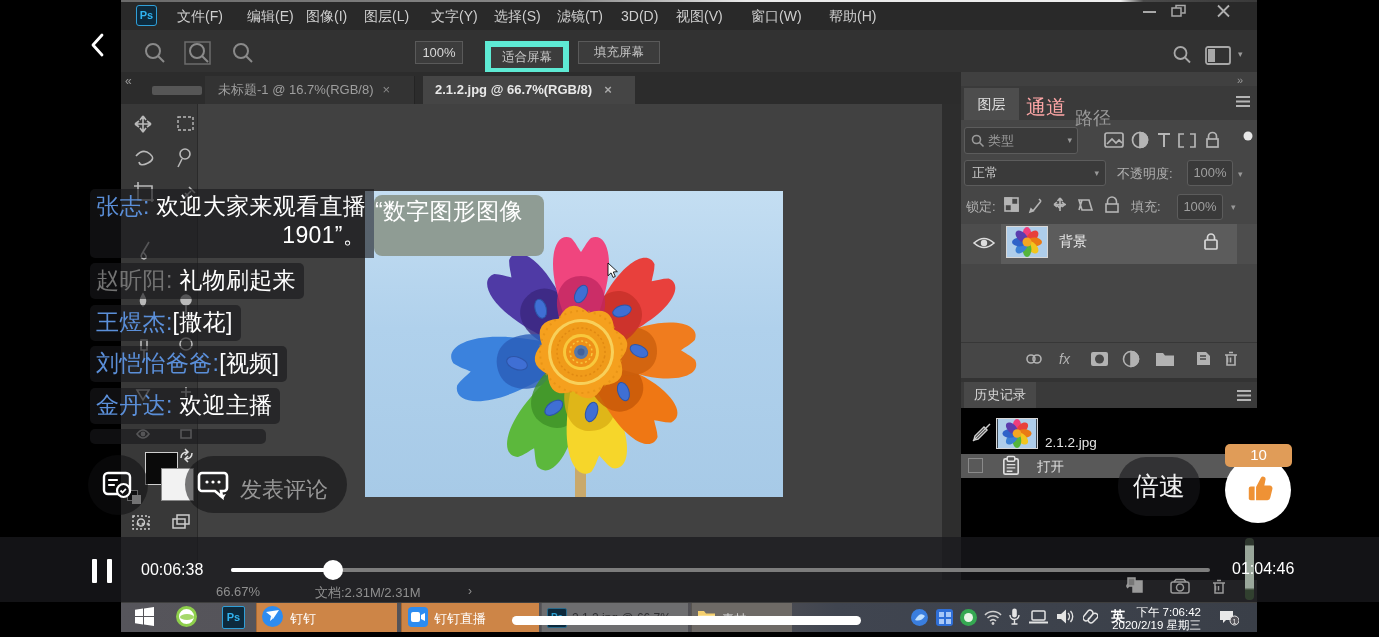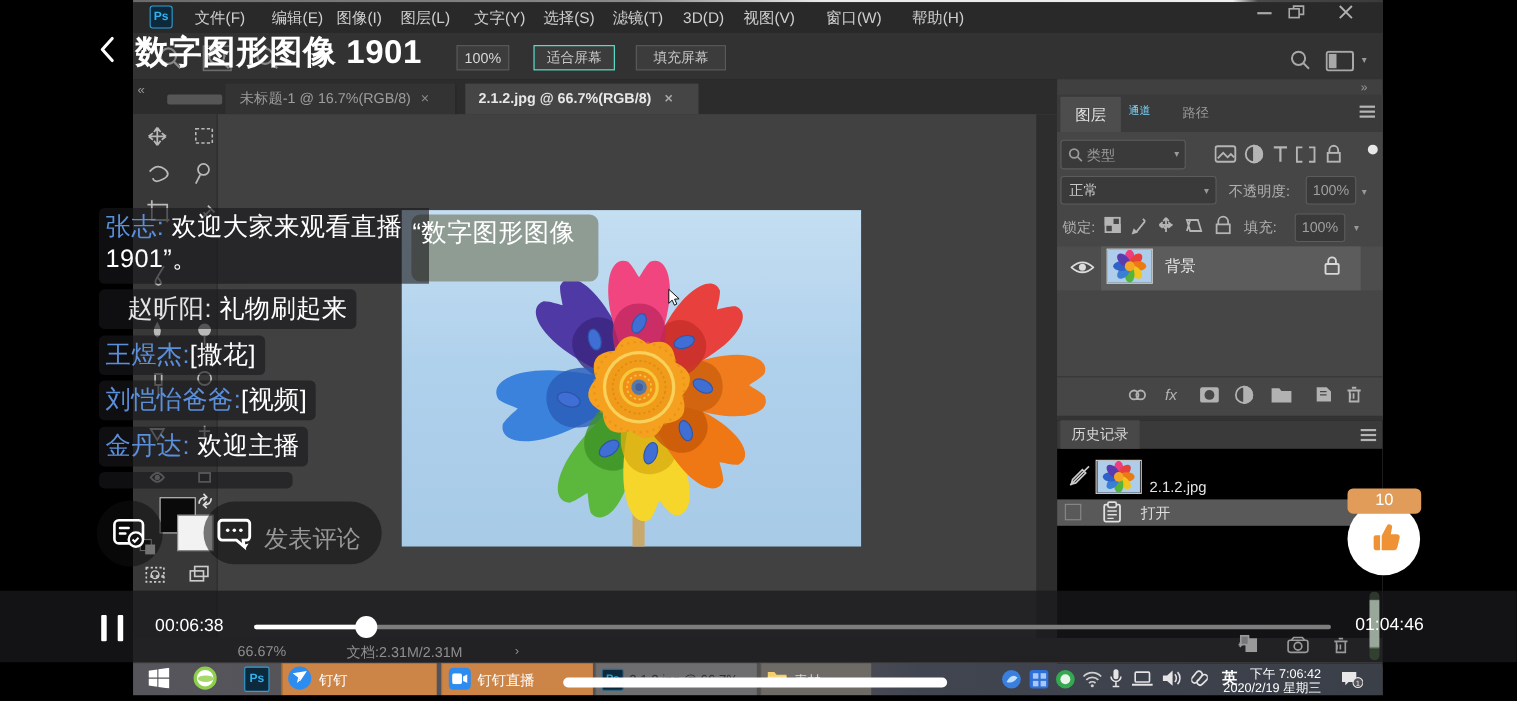--- a/index.html
+++ b/index.html
@@ -49,21 +49,21 @@
             <path d="M17,16 L23,22"></path>
           <circle cx="56" cy="11" r="7"></circle>
             <path d="M61,16 L67,22"></path>
           <circle cx="100" cy="11" r="7"></circle>
             <path d="M105,16 L111,22"></path>
         </g>
         <rect x="44" y="2" width="25" height="22" fill="none" stroke="#777" stroke-width="1.5"></rect>
       </svg>
     </div>
     <div class="abs" style="left:294px;top:41px;width:46px;height:21px;background:#3c3c3c;border:1px solid #5a5a5a;color:#d8d8d8;font-size:13px;text-align:center;line-height:21px;">100%</div>
-    <div class="abs" style="left:364px;top:41px;width:72px;height:21px;background:#3c3c3c;border:1px solid #5eead4;color:#c8c8c8;font-size:12.5px;text-align:center;line-height:21px;">适合屏幕</div>
+    <div class="abs" style="left:364px;top:41px;width:72px;height:21px;background:#3c3c3c;border:6px solid #5eead4;color:#c8c8c8;font-size:12.5px;text-align:center;line-height:21px;">适合屏幕</div>
     <div class="abs" style="left:457px;top:41px;width:80px;height:21px;background:#3c3c3c;border:1px solid #5a5a5a;color:#c8c8c8;font-size:12.5px;text-align:center;line-height:21px;">填充屏幕</div>
     <svg class="abs" style="left:1051px;top:45px;" width="20" height="20" viewBox="0 0 20 20">
         <circle cx="8.5" cy="8" r="6" stroke="#a8a8a8" fill="none" stroke-width="1.8"></circle>
         <path d="M13,12.5 L18,17.5" stroke="#a8a8a8" stroke-width="1.8"></path>
       </svg>
     <svg class="abs" style="left:1084px;top:46px;" width="26" height="19" viewBox="0 0 26 19">
         <rect x="1" y="1" width="24" height="17" rx="2" stroke="#a8a8a8" fill="none" stroke-width="1.8"></rect>
         <rect x="3" y="3" width="7" height="13" fill="#a8a8a8"></rect>
       </svg>
     <div class="abs" style="left:1117px;top:49px;color:#9a9a9a;font-size:9px;">▾</div>
@@ -218,22 +218,22 @@
     </div>
 
     <div class="abs" style="left:253px;top:195px;width:170px;height:61px;background:#8f9c94;border-radius:8px;"></div>
 
     <div class="abs" style="left:840px;top:72px;width:296px;height:508px;background:#404040;"></div>
     <div class="abs" style="left:1116px;top:74px;color:#9a9a9a;font-size:11px;">»</div>
     <div id="panels" class="abs" style="left:840px;top:86px;width:296px;height:520px;">
         <div class="abs" style="left:0;top:0;width:338px;height:292px;background:#464646;">
           <div class="abs" style="left:0;top:0;width:296px;height:34px;background:#3a3a3a;"></div>
           <div class="abs" style="left:3px;top:2px;width:55px;height:32px;background:#4d4d4d;color:#e2e2e2;font-size:14px;text-align:center;line-height:32px;">图层</div>
-          <div class="abs" style="left:65px;top:8px;color:#7dd3fc;font-size:10px;">通道</div>
-          <div class="abs" style="left:114px;top:8px;color:#9a9a9a;font-size:12px;">路径</div>
+          <div class="abs" style="left:65px;top:8px;color:#fca5a5;font-size:20px;">通道</div>
+          <div class="abs" style="left:114px;top:20px;color:#9a9a9a;font-size:18px;">路径</div>
           <div class="abs" style="left:275px;top:10px;width:14px;height:2px;background:#b5b5b5;box-shadow:0 4.5px 0 #b5b5b5,0 9px 0 #b5b5b5;"></div>
           <div class="abs" style="left:3px;top:41px;width:112px;height:25px;background:#3a3a3a;border:1px solid #5c5c5c;border-radius:3px;color:#9a9a9a;font-size:13px;line-height:25px;"><svg style="margin-left:6px;vertical-align:-3px;" width="14" height="14" viewBox="0 0 14 14">
               <circle cx="5.5" cy="5.5" r="4" stroke="#9a9a9a" fill="none" stroke-width="1.6"></circle>
               <path d="M8.5,8.5 L12.5,12.5" stroke="#9a9a9a" stroke-width="1.6"></path>
             </svg><span style="margin-left:3px;">类型</span><span style="float:right;margin-right:5px;font-size:9px;">▾</span></div>
           <svg class="abs" style="left:143px;top:45px;" width="150" height="19" viewBox="0 0 150 19">
             <g stroke="#b5b5b5" fill="none" stroke-width="1.7">
               <rect x="1" y="2" width="18" height="14" rx="2"></rect>
               <path d="M3,13 l5,-5 4,4 3,-3 3,3"></path>
               <circle cx="36" cy="9" r="7.5"></circle>
@@ -429,26 +429,25 @@
   <div class="abs" style="left:107px;top:559px;width:4.5px;height:24px;background:#fff;border-radius:1px;"></div>
   <div class="abs" style="left:141px;top:561px;color:#fff;font-size:16px;">00:06:38</div>
   <div class="abs" style="left:231px;top:568px;width:979px;height:4px;background:#7d7d7d;border-radius:2px;"></div>
   <div class="abs" style="left:231px;top:568px;width:102px;height:4px;background:#fff;border-radius:2px;"></div>
   <div class="abs" style="left:323px;top:560px;width:20px;height:20px;background:#fff;border-radius:50%;"></div>
   <div class="abs" style="left:1232px;top:560px;color:#fff;font-size:16px;">01:04:46</div>
 
   <svg class="abs" style="left:88px;top:32px;" width="20" height="26" viewBox="0 0 20 26">
     <path d="M14,3 L5,13 L14,23" fill="none" stroke="#fff" stroke-width="2.8" stroke-linecap="round" stroke-linejoin="round"></path>
   </svg>
-  <div class="abs" style="left:123px;top:27px;color:#fff;font-size:30px;letter-spacing:0.5px;font-weight:bold;">数字图形图像 1901</div>
 
   <div id="chat">
-      <div style="position:absolute;background:rgba(25,25,28,0.62);border-radius:5px;color:#fff;font-size:23px;letter-spacing:0.3px;line-height:29px;padding:3px 24px 4px 6px;white-space:nowrap;left:90px;top:189px;width:270px;height:62px;border-radius:5px 0 0 5px;background:rgba(25,25,28,0.62);"><span style="color:#5b8fd9;">张志:</span> 欢迎大家来观看直播 <br>1901”。</div>
+      <div style="position:absolute;background:rgba(25,25,28,0.62);border-radius:5px;color:#fff;font-size:23px;letter-spacing:0.3px;line-height:29px;padding:3px 8px 4px 6px;white-space:nowrap;left:90px;top:189px;width:270px;height:62px;border-radius:5px 0 0 5px;background:rgba(25,25,28,0.62);text-align:right;"><span style="color:#5b8fd9;">张志:</span> 欢迎大家来观看直播 <br>1901”。</div>
       <div class="abs" style="left:375px;top:196px;color:#fff;font-size:23px;letter-spacing:0.3px;">“数字图形图像</div>
-      <div style="position:absolute;background:rgba(25,25,28,0.62);border-radius:5px;color:#fff;font-size:23px;letter-spacing:0.3px;line-height:29px;padding:3px 8px 4px 6px;white-space:nowrap;left:90px;top:263px;"><span style="color:#e5e5e5;margin-left:20px;">赵昕阳:</span> 礼物刷起来</div>
+      <div style="position:absolute;background:rgba(25,25,28,0.62);border-radius:5px;color:#fff;font-size:23px;letter-spacing:0.3px;line-height:29px;padding:3px 8px 4px 6px;white-space:nowrap;left:90px;top:263px;"><span style="color:#737373;">赵昕阳:</span> 礼物刷起来</div>
       <div style="position:absolute;background:rgba(25,25,28,0.62);border-radius:5px;color:#fff;font-size:23px;letter-spacing:0.3px;line-height:29px;padding:3px 8px 4px 6px;white-space:nowrap;left:90px;top:305px;"><span style="color:#5b8fd9;">王煜杰:</span>[撒花]</div>
       <div style="position:absolute;background:rgba(25,25,28,0.62);border-radius:5px;color:#fff;font-size:23px;letter-spacing:0.3px;line-height:29px;padding:3px 8px 4px 6px;white-space:nowrap;left:90px;top:346px;"><span style="color:#5b8fd9;">刘恺怡爸爸:</span>[视频]</div>
       <div style="position:absolute;background:rgba(25,25,28,0.62);border-radius:5px;color:#fff;font-size:23px;letter-spacing:0.3px;line-height:29px;padding:3px 8px 4px 6px;white-space:nowrap;left:90px;top:388px;"><span style="color:#5b8fd9;">金丹达:</span> 欢迎主播</div>
       <div style="position:absolute;background:rgba(25,25,28,0.62);border-radius:5px;color:#fff;font-size:23px;letter-spacing:0.3px;line-height:29px;padding:3px 8px 4px 6px;white-space:nowrap;left:90px;top:429px;width:162px;height:8px;"></div>
     </div>
 
   <div class="abs" style="left:88px;top:455px;width:60px;height:60px;border-radius:50%;background:rgba(14,14,16,0.55);"></div>
   <svg class="abs" style="left:102px;top:470px;" width="32" height="30" viewBox="0 0 32 30">
     <rect x="2" y="3" width="26" height="21" rx="4" fill="none" stroke="#fff" stroke-width="2.4"></rect>
     <path d="M7,10 L15,10 M7,15 L12,15" stroke="#fff" stroke-width="2.2" stroke-linecap="round"></path>
@@ -458,20 +457,21 @@
   <div class="abs" style="left:185px;top:456px;width:162px;height:57px;border-radius:29px;background:rgba(14,14,16,0.55);"></div>
   <svg class="abs" style="left:197px;top:470px;" width="34" height="32" viewBox="0 0 34 32">
     <path d="M5,3 h22 a3,3 0 0 1 3,3 v12 a3,3 0 0 1 -3,3 h-3 l1,6 -7,-6 h-13 a3,3 0 0 1 -3,-3 v-12 a3,3 0 0 1 3,-3 z" fill="none" stroke="#fff" stroke-width="2.6"></path>
     <circle cx="10" cy="12" r="1.6" fill="#fff"></circle>
       <circle cx="16" cy="12" r="1.6" fill="#fff"></circle>
       <circle cx="22" cy="12" r="1.6" fill="#fff"></circle>
     <path d="M22,26 l7,-2 -3,5 z" fill="#fff"></path>
   </svg>
   <div class="abs" style="left:240px;top:475px;color:#969696;font-size:22px;">发表评论</div>
 
+  <div class="abs" style="left:1118px;top:457px;width:82px;height:59px;border-radius:28px;background:rgba(22,22,25,0.58);color:#f2f2f2;font-size:26px;text-align:center;line-height:59px;">倍速</div>
   <div class="abs" style="left:1225px;top:457px;width:66px;height:66px;border-radius:50%;background:#fff;"></div>
   <div class="abs" style="left:1225px;top:444px;width:67px;height:23px;border-radius:5px;background:#e09c58;color:#fff;font-size:15px;text-align:center;line-height:22px;">10</div>
   <svg class="abs" style="left:1241px;top:471px;" width="35" height="35" viewBox="0 0 36 36">
     <path d="M10,16 h4 v14 h-4 a2,2 0 0 1 -2,-2 v-10 a2,2 0 0 1 2,-2 z" fill="#ef9235"></path>
     <path d="M15.5,30 V16.5 l5,-9.5 a2.6,2.6 0 0 1 4.8,1.6 l-1.3,6.4 h5.6 a2.8,2.8 0 0 1 2.7,3.5 l-2.2,9 a3,3 0 0 1 -2.9,2.5 z" fill="#ef9235"></path>
   </svg>
 
   <div class="abs" style="left:512px;top:616px;width:349px;height:9px;border-radius:5px;background:#fff;"></div>
 
 </div>

